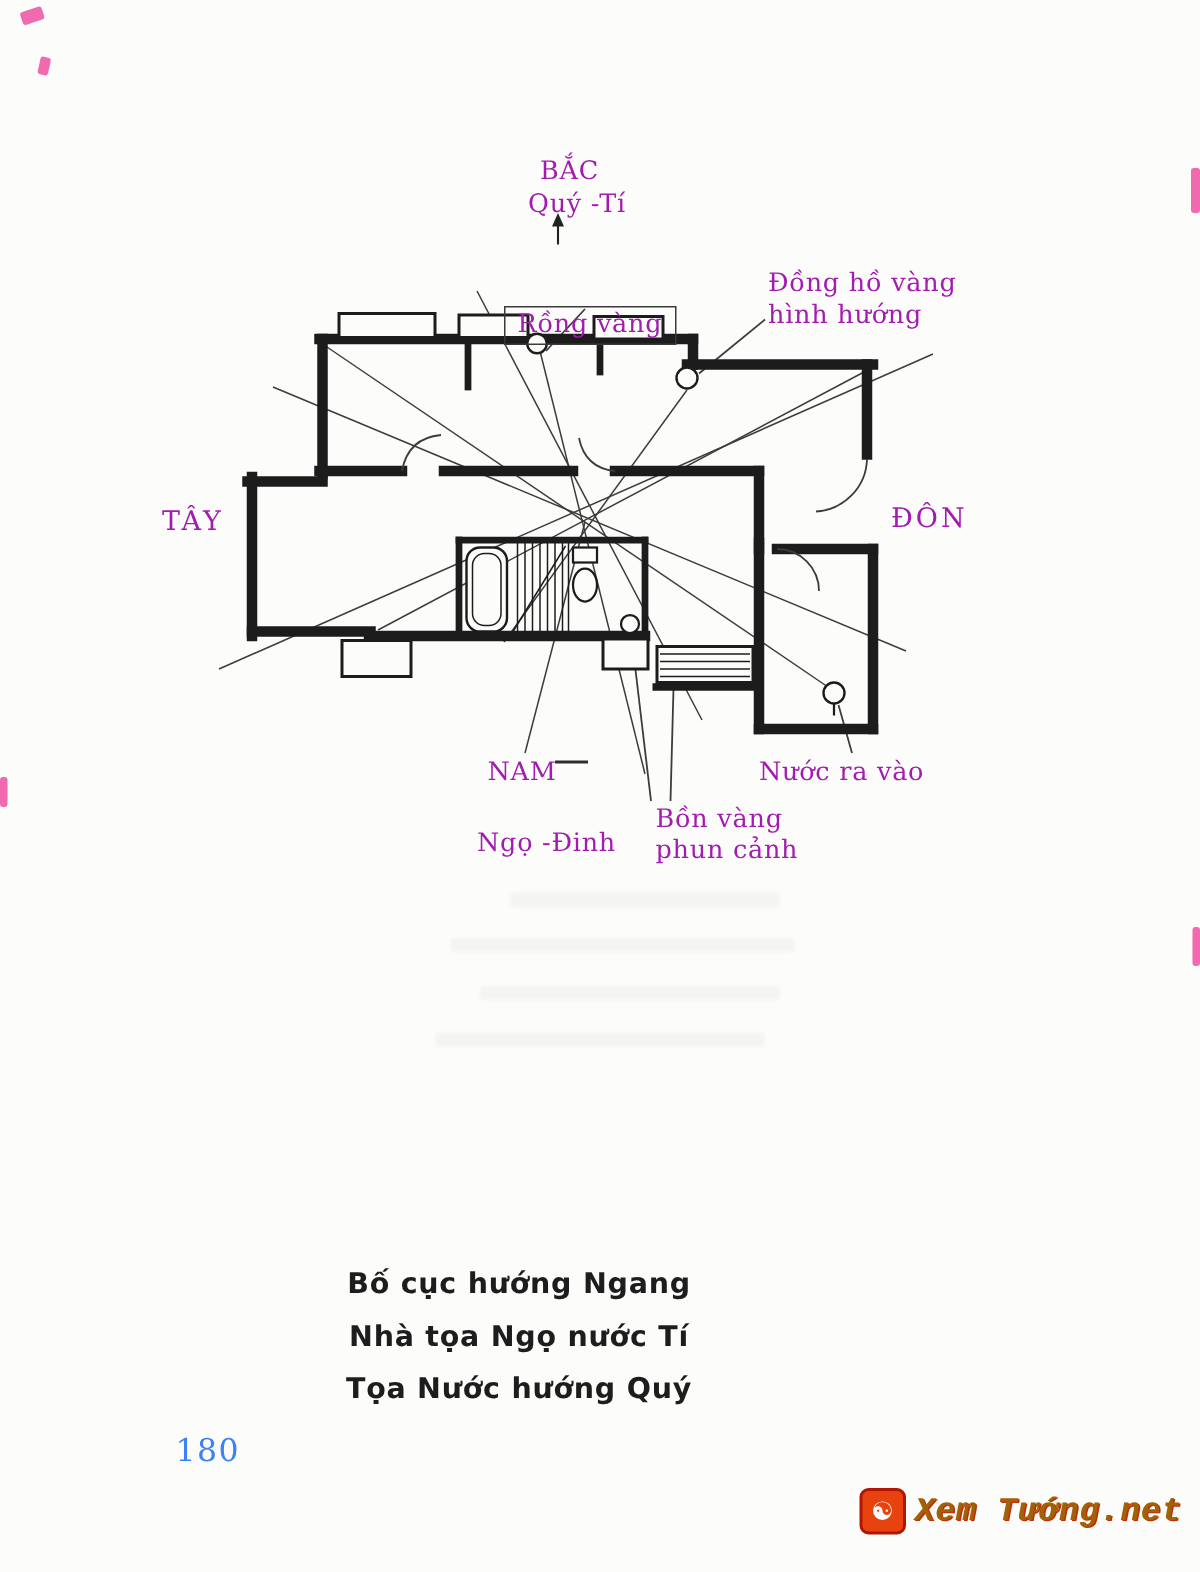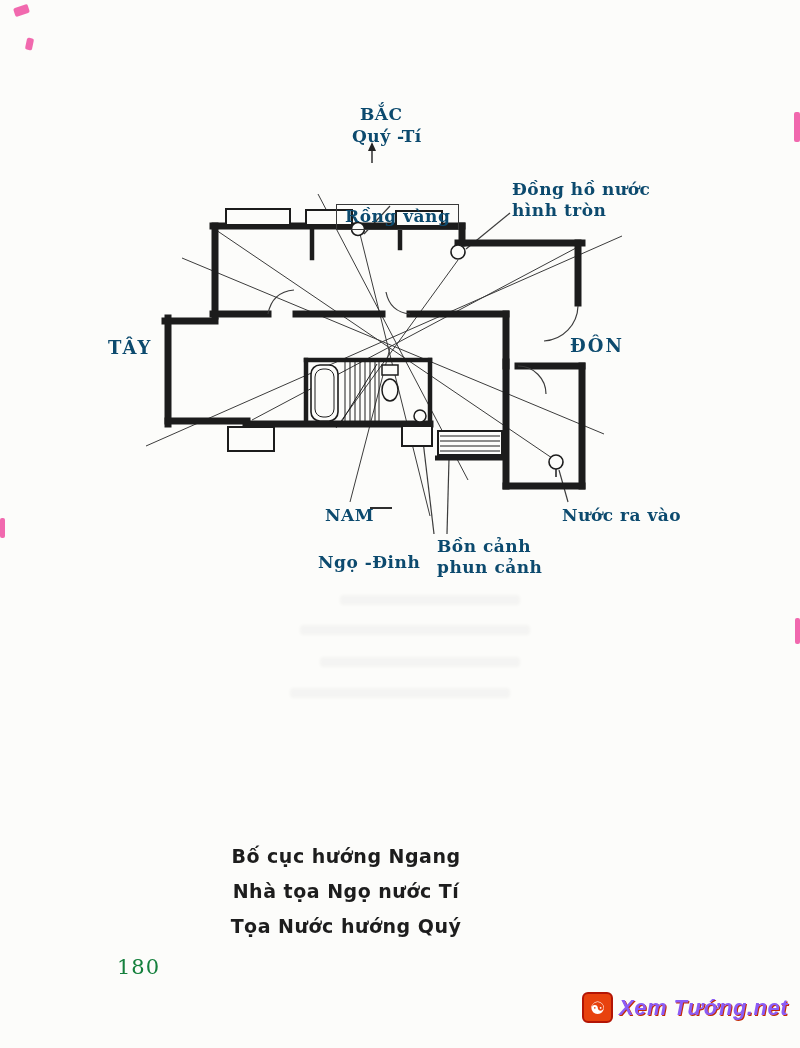--- a/index.html
+++ b/index.html
@@ -4,48 +4,48 @@
 <style>
   html,body{margin:0;padding:0;}
   body{
     width:800px;height:1048px;position:relative;overflow:hidden;
     background:#fcfcfa;
     font-family:"DejaVu Serif","Liberation Serif",serif;
     color:#2a2a2a;
   }
   .abs{position:absolute;}
   .lbl{
-    font-size:17px;letter-spacing:.5px;color:#0c4a6e;
-    white-space:nowrap;line-height:1.25;font-weight:bold;
+    font-size:17px;letter-spacing:.5px;color:#a21caf;
+    white-space:nowrap;line-height:1.25;
   }
   .dir{font-size:18px;letter-spacing:2px;}
   .boxed{
     border:1px solid #3a3a3a;padding:1px 8px 2px 8px;background:rgba(255,255,255,.0);
   }
   .overline-dash{width:22px;border-top:2px solid #2e2e2e;height:0;}
   .caption{
     left:0;top:845px;width:692px;text-align:center;
     font-family:"DejaVu Sans","Liberation Sans",sans-serif;
     font-weight:bold;font-size:19px;color:#1d1d1d;letter-spacing:.5px;
   }
   .caption div{margin:0 0 13px 0;}
-  .pagenum{left:117px;top:955px;font-size:21px;color:#15803d;letter-spacing:1px;}
+  .pagenum{left:117px;top:955px;font-size:21px;color:#3b82f6;letter-spacing:1px;}
   .scan-mark{background:#ef4fa0;border-radius:2px;opacity:.85;}
   
   .watermark{
     right:12px;top:992px;display:flex;align-items:center;gap:6px;
   }
   .wm-badge{
     width:27px;height:27px;background:#e8420e;border:2px solid #b31505;
     border-radius:6px;display:flex;align-items:center;justify-content:center;
     color:#fff;font-size:17px;font-family:"DejaVu Sans",sans-serif;
   }
   .wm-text{
-    font-family:Liberation Sans, sans-serif;font-style:italic;font-weight:bold;
-    font-size:22px;color:#8b5cf6;
+    font-family:Liberation Mono, monospace;font-style:italic;font-weight:bold;
+    font-size:22px;color:#a16207;
     text-shadow:1px 1px 0 #c42b06;
     letter-spacing:.5px;
   }
   .smudge{background:#8a8a8a;opacity:.06;border-radius:3px;filter:blur(1px);}
   svg{position:absolute;left:0;top:0;pointer-events:none;}
 </style>
 </head>
 <body>
 
 <div class="abs scan-mark" style="left:14px;top:6px;width:15px;height:9px;transform:rotate(-18deg);"></div>
@@ -166,35 +166,35 @@
     <path d="M556,469 V477" stroke="#1c1c1c" stroke-width="1.5"></path>
   </g>
 </svg>
 
 <div class="abs lbl" style="left:360px;top:104px;">BẮC</div>
 <div class="abs lbl" style="left:352px;top:126px;">Quý -Tí</div>
 
 <div class="abs lbl boxed" style="left:336px;top:180px;margin-top:24px;">Rồng vàng</div>
 
 <div class="abs" style="left:512px;top:179px;">
-  <div class="lbl">Đồng hồ nước</div>
-  <div class="lbl">hình tròn</div>
+  <div class="lbl">Đồng hồ vàng</div>
+  <div class="lbl">hình hướng</div>
 </div>
 
 <div class="abs lbl dir" style="left:108px;top:337px;">TÂY</div>
-<div class="abs lbl dir" style="left:570px;top:335px;text-align:right;">ĐÔN</div>
+<div class="abs lbl dir" style="left:594px;top:335px;text-align:right;">ĐÔN</div>
 
 <div class="abs lbl" style="left:325px;top:505px;">NAM</div>
 <div class="abs overline-dash" style="left:370px;top:507px;"></div>
 <div class="abs lbl" style="left:318px;top:528px;margin-top:24px;">Ngọ -Đinh</div>
 
-<div class="abs lbl" style="left:562px;top:505px;">Nước ra vào</div>
+<div class="abs lbl" style="left:506px;top:505px;">Nước ra vào</div>
 
 <div class="abs" style="left:437px;top:536px;">
-  <div class="lbl">Bồn cảnh</div>
+  <div class="lbl">Bồn vàng</div>
   <div class="lbl">phun cảnh</div>
 </div>
 
 <div class="abs caption">
   <div>Bố cục hướng Ngang</div>
   <div>Nhà tọa Ngọ nước Tí</div>
   <div>Tọa Nước hướng Quý</div>
 </div>
 
 <div class="abs pagenum">180</div>

